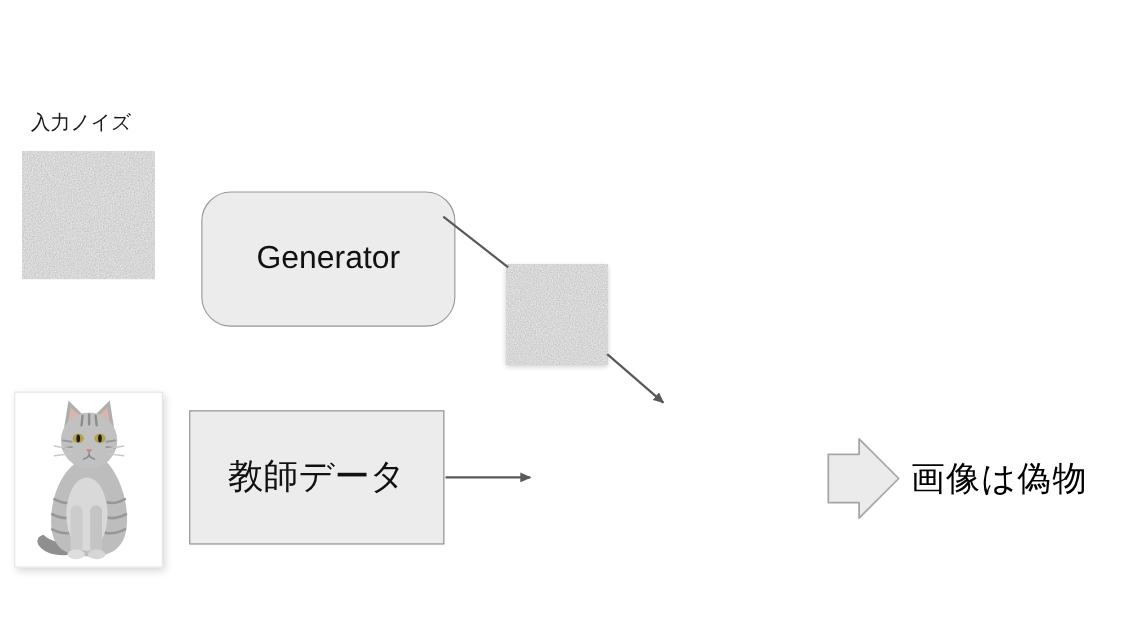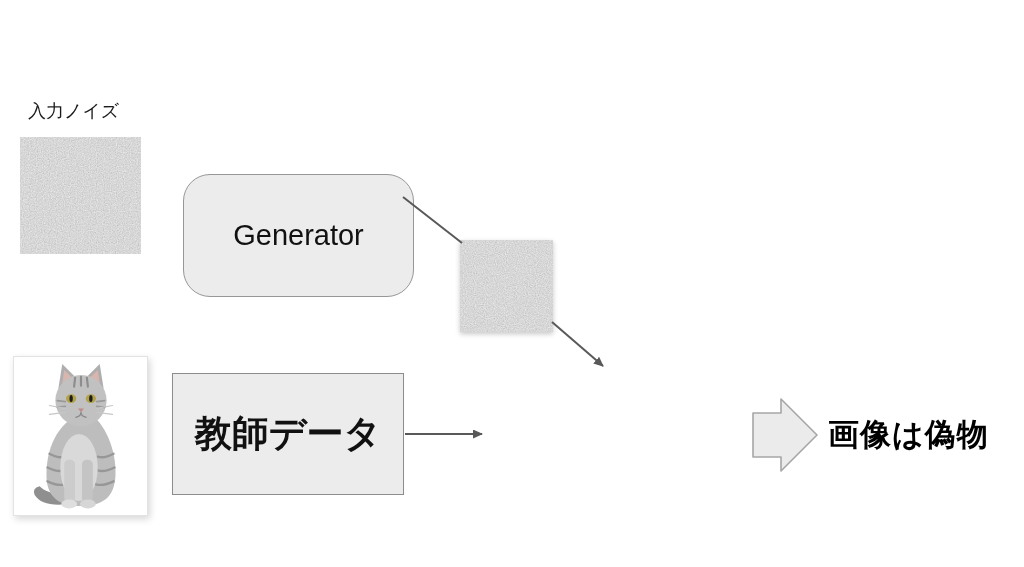--- a/index.html
+++ b/index.html
@@ -62,21 +62,21 @@
     background: var(--node-fill);
     border: 1.5px solid var(--node-border);
     display: flex; align-items: center; justify-content: center;
     font-size: 29px;
     color: #111;
   }
   .node.rounded { border-radius: 27px; }
   .node-generator    { left: 183px; top: 134px; width: 231px; height: 123px; margin-top: 40px; }
   .node-teacher      { left: 172px; top: 373px; width: 232px; height: 122px; border-color: #8c8c8c; }
   .node-discriminator{ left: 493px; top: 373px; width: 233px; height: 123px; }
-  .node-teacher .node-label { font-size: 37px; font-weight: bold; }
+  .node-teacher .node-label { font-size: 32px; }
 
   
   .cat-photo {
     position: absolute;
     left: 13px; top: 356px; width: 135px; height: 160px;
     background: #ffffff;
     border: 1px solid #e3e3e3;
     box-shadow: 2px 3px 7px rgba(0,0,0,0.16);
   }
   .cat-photo svg { display: block; width: 100%; height: 100%; }
@@ -99,21 +99,21 @@
   .block-arrow polygon {
     fill: var(--block-arrow-fill);
     stroke: var(--block-arrow-border);
     stroke-width: 1.6;
     stroke-linejoin: round;
   }
   .result-label {
     position: absolute;
     left: 828px; top: 414px;
     font-size: 31px;
-    font-weight: bold;
+    font-weight: normal;
     color: #000;
     letter-spacing: 1px;
     white-space: nowrap;
   }
 </style>
 </head>
 <body>
 
 <div class="canvas">
 

